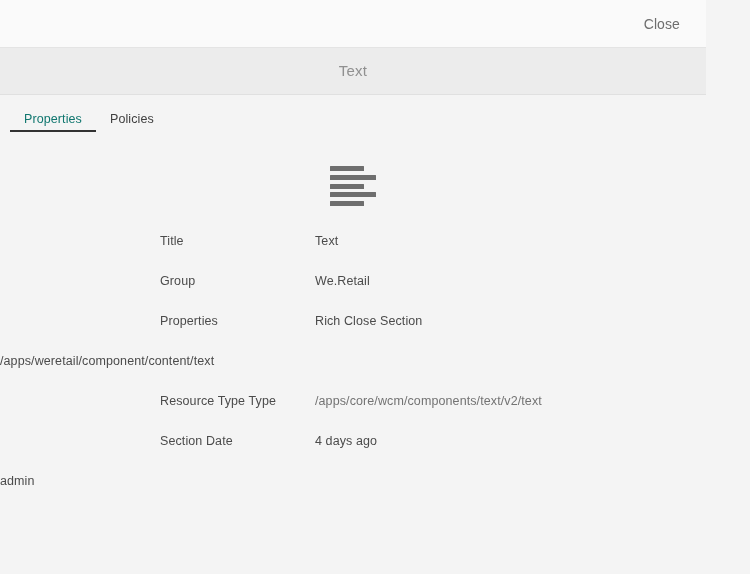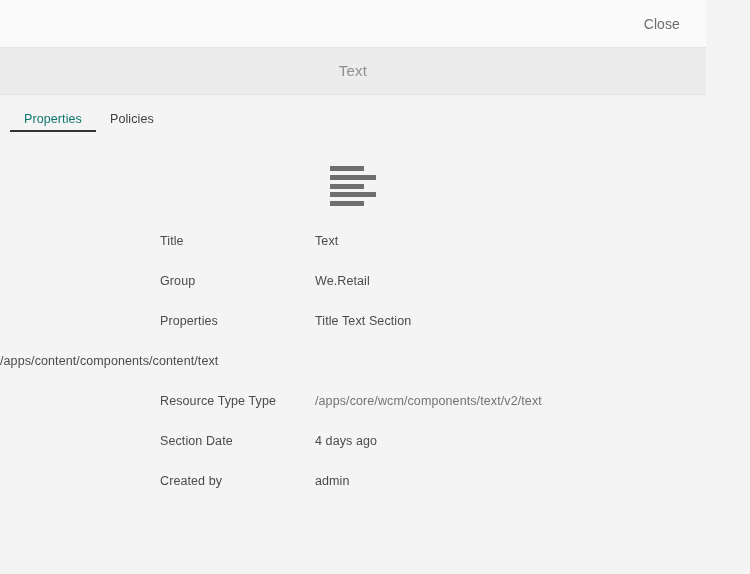--- a/index.html
+++ b/index.html
@@ -203,37 +203,36 @@
       </div>
 
 
       <div class="prop-row">
         <div class="prop-label">Group</div>
         <div class="prop-value">We.Retail</div>
       </div>
 
       <div class="prop-row">
         <div class="prop-label">Properties</div>
-        <div class="prop-value">Title Text Section</div>
-      </div>
-
-      <div class="prop-row">
-        <div class="prop-value">/apps/content/components/content/text</div>
+        <div class="prop-value">Rich Close Section</div>
+      </div>
+
+      <div class="prop-row">
+        <div class="prop-value">/apps/weretail/component/content/text</div>
       </div>
 
       <div class="prop-row">
         <div class="prop-label">Resource Type Type</div>
         <a class="prop-value is-link" href="#">/apps/core/wcm/components/text/v2/text</a>
       </div>
 
       <div class="prop-row">
         <div class="prop-label">Section Date</div>
         <div class="prop-value">4 days ago</div>
       </div>
 
       <div class="prop-row">
-        <div class="prop-label">Created by</div>
         <div class="prop-value">admin</div>
       </div>
 
     </div>
   </div>
 </div>
 
 </body></html>

